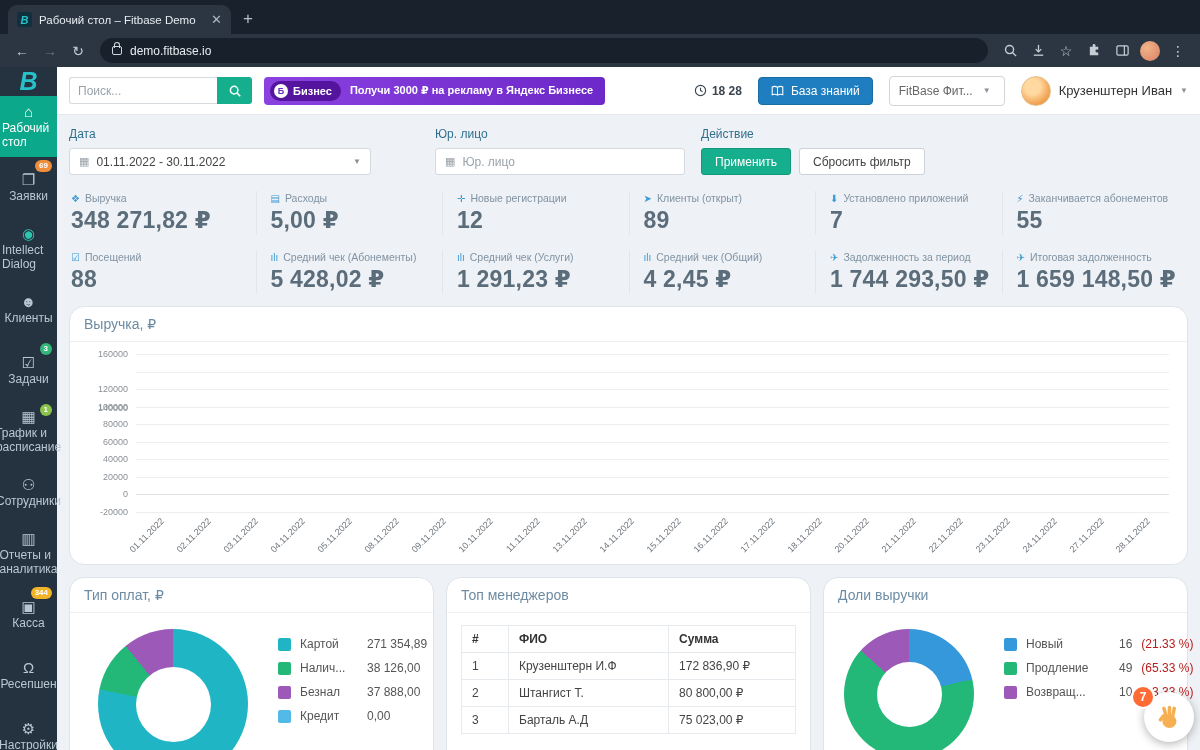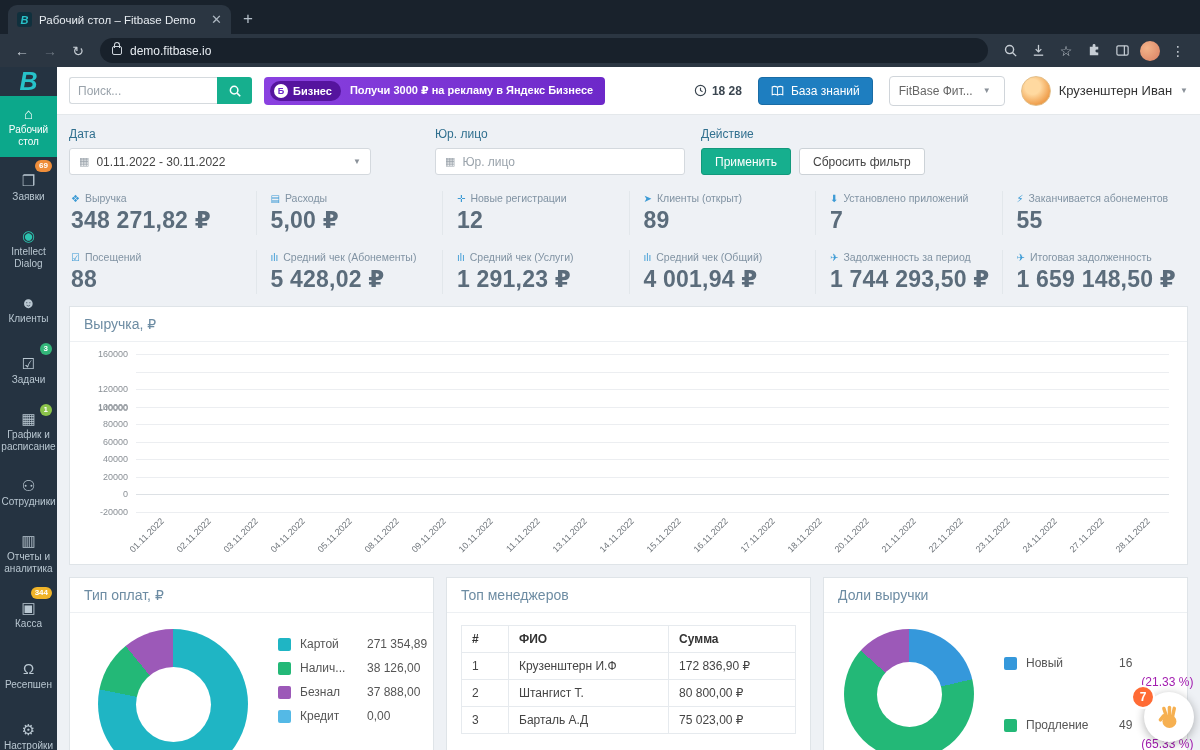--- a/index.html
+++ b/index.html
@@ -24,21 +24,21 @@
   .tb-ic svg{display:block;}
   .chrome-avatar{width:20px;height:20px;border-radius:50%;background:radial-gradient(circle at 35% 35%,#f2b48a,#d97f62);margin:0 2px;}
 
   
   .app{flex:1;display:flex;overflow:hidden;}
   .sidebar{width:57px;background:#253341;flex:none;display:flex;flex-direction:column;color:#b9c7d1;}
   .logo{height:42px;display:flex;align-items:center;justify-content:center;font-size:25px;font-weight:bold;font-style:italic;color:#27c2c9;}
   .side-item{position:relative;min-height:51px;display:flex;flex-direction:column;align-items:center;justify-content:center;gap:3px;padding:5px 2px;cursor:pointer;}
   .side-item.active{background:#0ca88b;color:#fff;}
   .side-icon{font-size:15px;line-height:1;}
-  .side-label{font-size:10px;line-height:1.15;text-align:center;}
+  .side-label{font-size:12px;line-height:1.15;}
   .side-badge{position:absolute;top:3px;right:5px;font-size:8px;font-weight:bold;color:#fff;padding:1px 4px;border-radius:7px;line-height:1.2;}
 
   .main{flex:1;display:flex;flex-direction:column;overflow:hidden;min-width:0;}
 
   
   .topbar{height:47px;background:#fff;border-bottom:1px solid #e4e8eb;display:flex;align-items:center;padding:0 12px;gap:12px;flex:none;}
   .search-wrap{display:flex;flex:none;}
   .search-input{width:148px;height:27px;border:1px solid #d5dade;border-right:none;border-radius:3px 0 0 3px;padding:0 8px;font-size:12px;color:#4c1d95;outline:none;font-family:inherit;box-sizing:border-box;background:#fff;}
   .search-input::placeholder{color:#9aa3ab;}
   .search-btn{width:35px;height:27px;border:none;background:#16af8e;border-radius:0 3px 3px 0;display:flex;align-items:center;justify-content:center;cursor:pointer;}
@@ -71,21 +71,21 @@
 
   
   .stats{display:grid;grid-template-columns:repeat(6,1fr);row-gap:15px;margin:10px 12px 0;flex:none;}
   .stat-cell{padding:1px 6px 1px 14px;border-left:1px solid #e2e7eb;min-width:0;}
   .stat-cell:nth-child(6n+1){border-left:none;padding-left:2px;}
   .stat-label{display:flex;align-items:center;gap:5px;font-size:10.5px;color:#8193a3;white-space:nowrap;overflow:hidden;}
   .stat-icon{color:#3d9bd5;font-size:10px;flex:none;}
   .stat-value{font-size:23px;color:#5b6c7b;font-weight:600;margin-top:3px;letter-spacing:.2px;white-space:nowrap;}
 
   
-  .card{background:#fff;border:1px solid #dfe4e8;border-radius:0;}
+  .card{background:#fff;border:1px solid #dfe4e8;border-radius:15px;}
   .card-h{padding:9px 14px;font-size:14px;color:#6d8ca3;border-bottom:1px solid #edf0f3;}
   .chart-card{margin:12px 12px 0;flex:none;}
   .chart-card .card-b{padding:12px 14px 2px;}
 
   .plot{position:relative;height:158px;margin-left:52px;margin-right:4px;}
   .gridline{position:absolute;left:0;right:0;border-top:1px solid #eceef1;}
   .gridline.zero{border-color:#dde1e5;}
   .ytick{position:absolute;left:-50px;width:42px;text-align:right;font-size:9px;color:#8a9096;transform:translateY(-50%);}
   .bars{position:absolute;left:0;right:0;top:0;display:flex;align-items:flex-end;}
   .bar-cell{flex:1;display:flex;justify-content:center;min-width:0;}
@@ -98,21 +98,21 @@
   .cards .card{flex:1 1 0;min-width:0;}
   .donut-body{display:flex;gap:30px;padding:16px 14px 14px 28px;}
   .donut{width:150px;height:150px;border-radius:50%;position:relative;flex:none;}
   .donut::after{content:'';position:absolute;inset:25%;background:#fff;border-radius:50%;}
   .donut.small{width:130px;height:130px;margin-left:-8px;}
   .legend{display:flex;flex-direction:column;gap:10px;padding-top:8px;font-size:12px;color:#555;}
   .leg-row{display:flex;align-items:center;gap:9px;white-space:nowrap;}
   .leg-swatch{width:13px;height:13px;border-radius:2px;flex:none;}
   .leg-label{width:58px;overflow:hidden;text-overflow:ellipsis;}
   .legend.wide .leg-label{width:84px;}
-  .leg-pct{color:#a21caf;margin-top:38px;}
+  .leg-pct{color:#b91c1c;}
   .tbl-body{padding:12px 14px;}
   .mtable{width:100%;border-collapse:collapse;font-size:12px;color:#444;}
   .mtable th,.mtable td{border:1px solid #e6eaee;padding:6px 10px;text-align:left;font-weight:normal;}
   .mtable th{font-weight:bold;color:#333;}
   .mtable th:first-child{width:26px;}
   .mtable th:last-child{width:38%;}
 
   
   .chat{position:absolute;right:6px;bottom:8px;width:50px;height:50px;}
   .chat-circle{width:50px;height:50px;border-radius:50%;background:#fff;box-shadow:0 2px 10px rgba(0,0,0,.3);display:flex;align-items:center;justify-content:center;}
@@ -357,21 +357,21 @@
               <span class="stat-icon">ılı</span>
               <span>Средний чек (Услуги)</span>
             </div>
             <div class="stat-value">1 291,23 ₽</div>
           </div>
           <div class="stat-cell">
             <div class="stat-label">
               <span class="stat-icon">ılı</span>
               <span>Средний чек (Общий)</span>
             </div>
-            <div class="stat-value">4 001,94 ₽</div>
+            <div class="stat-value">4 2,45 ₽</div>
           </div>
           <div class="stat-cell">
             <div class="stat-label">
               <span class="stat-icon">✈</span>
               <span>Задолженность за период</span>
             </div>
             <div class="stat-value">1 744 293,50 ₽</div>
           </div>
           <div class="stat-cell">
             <div class="stat-label">

